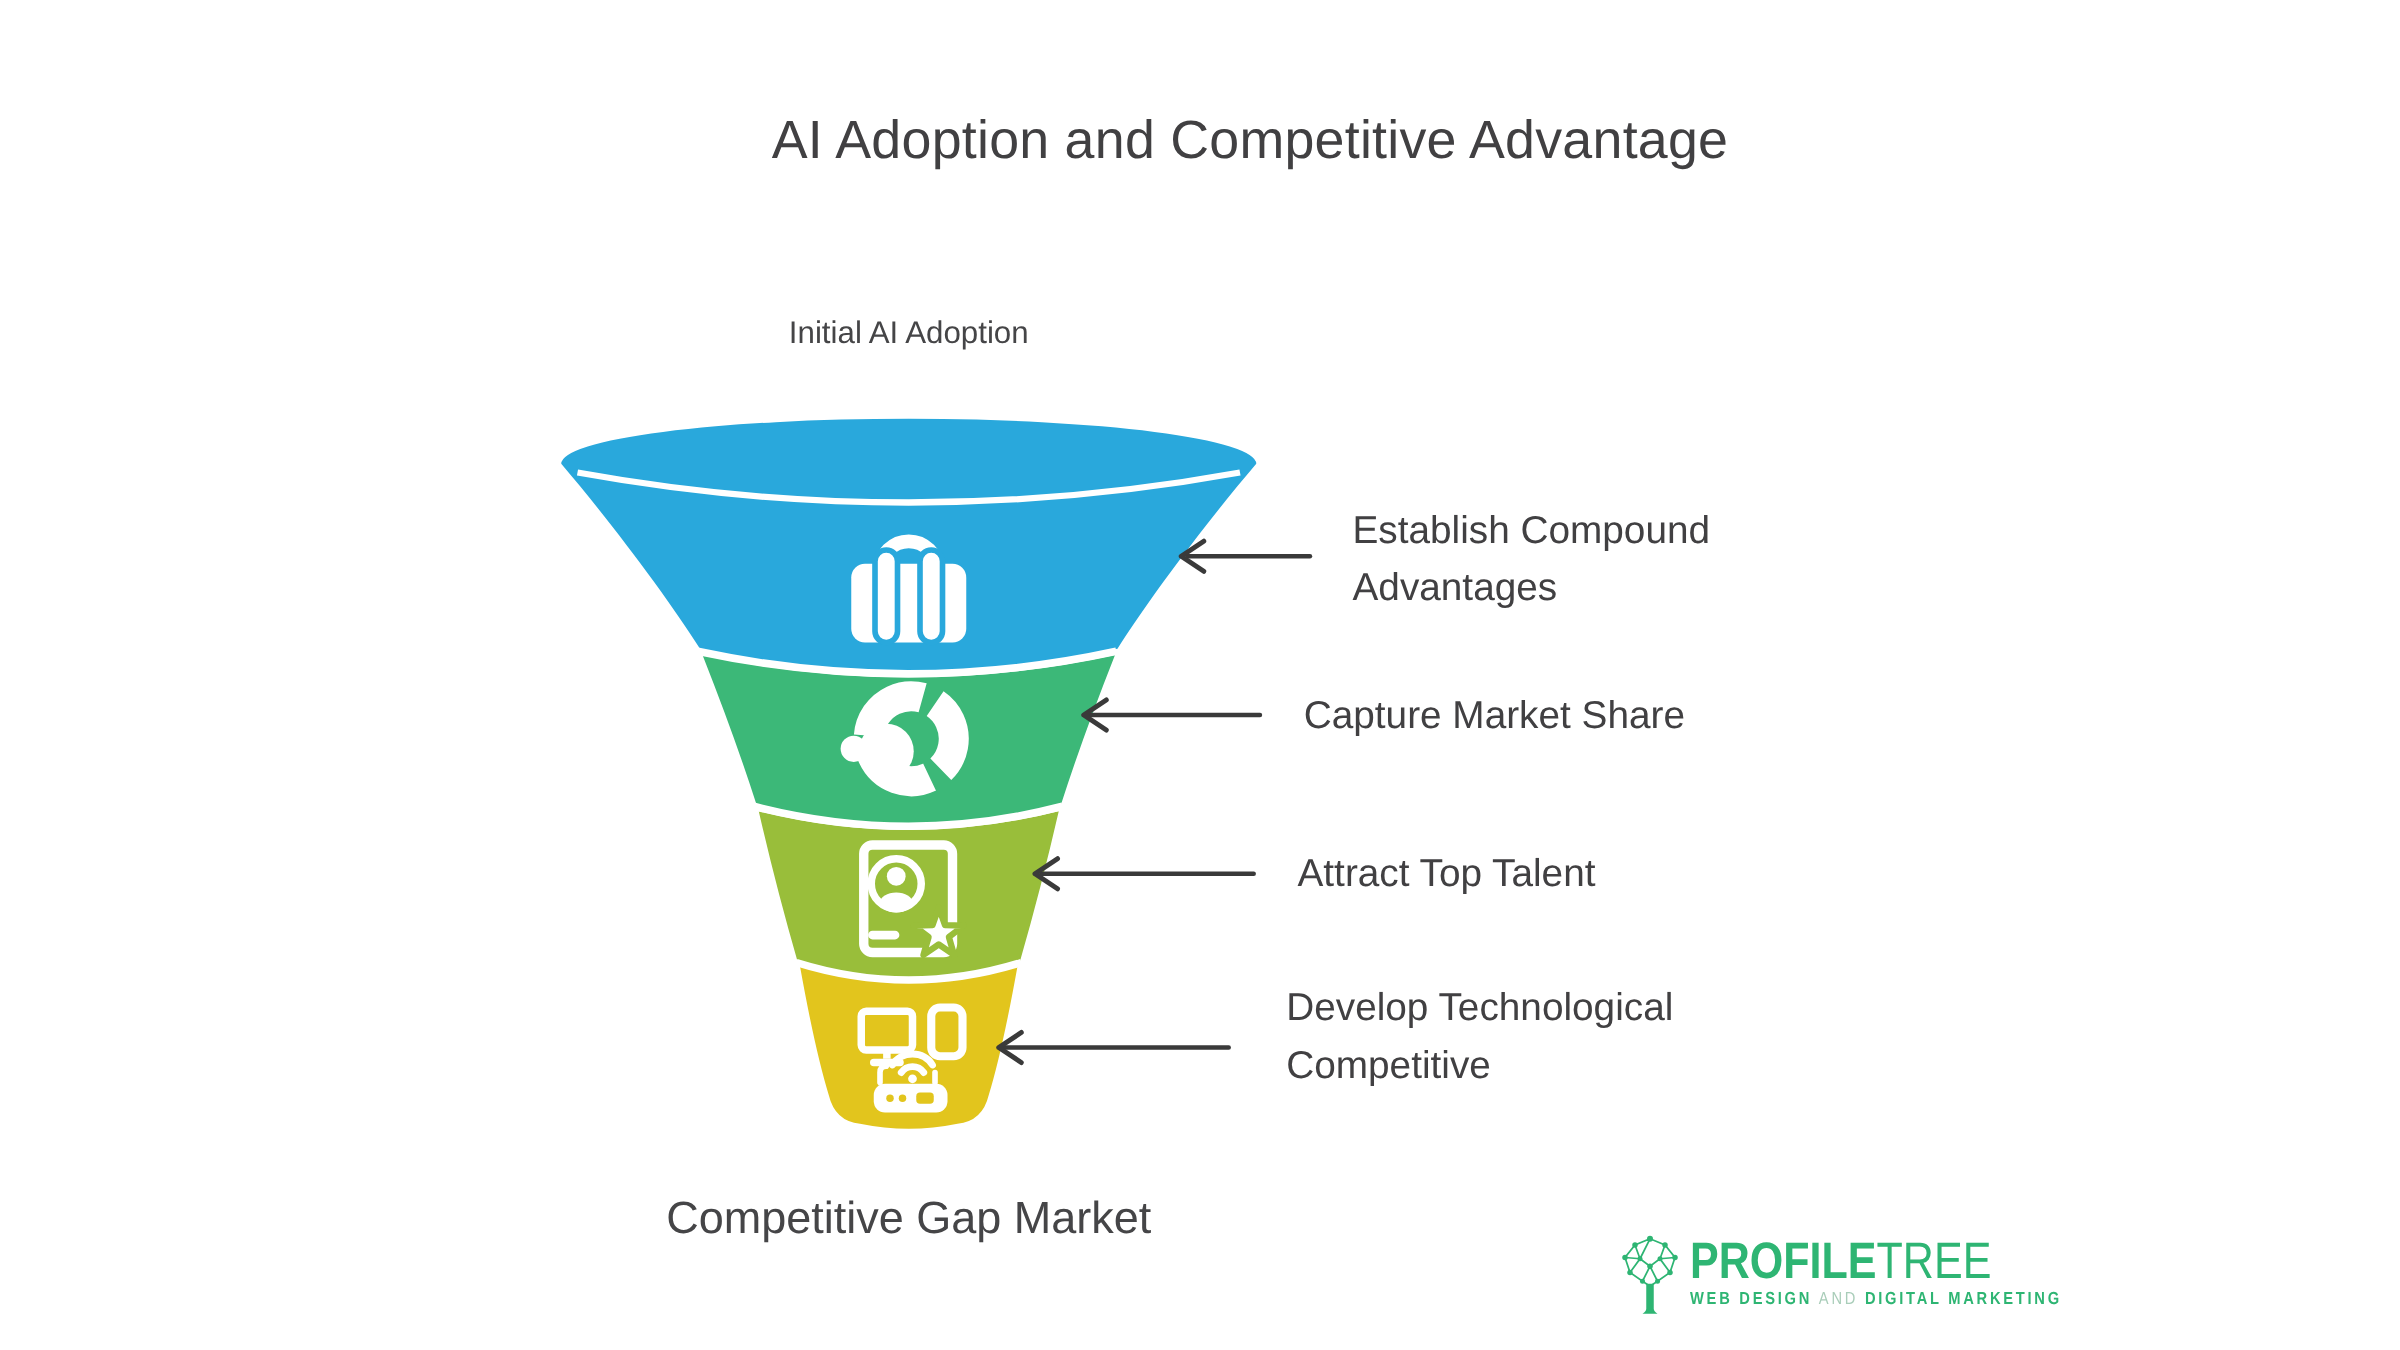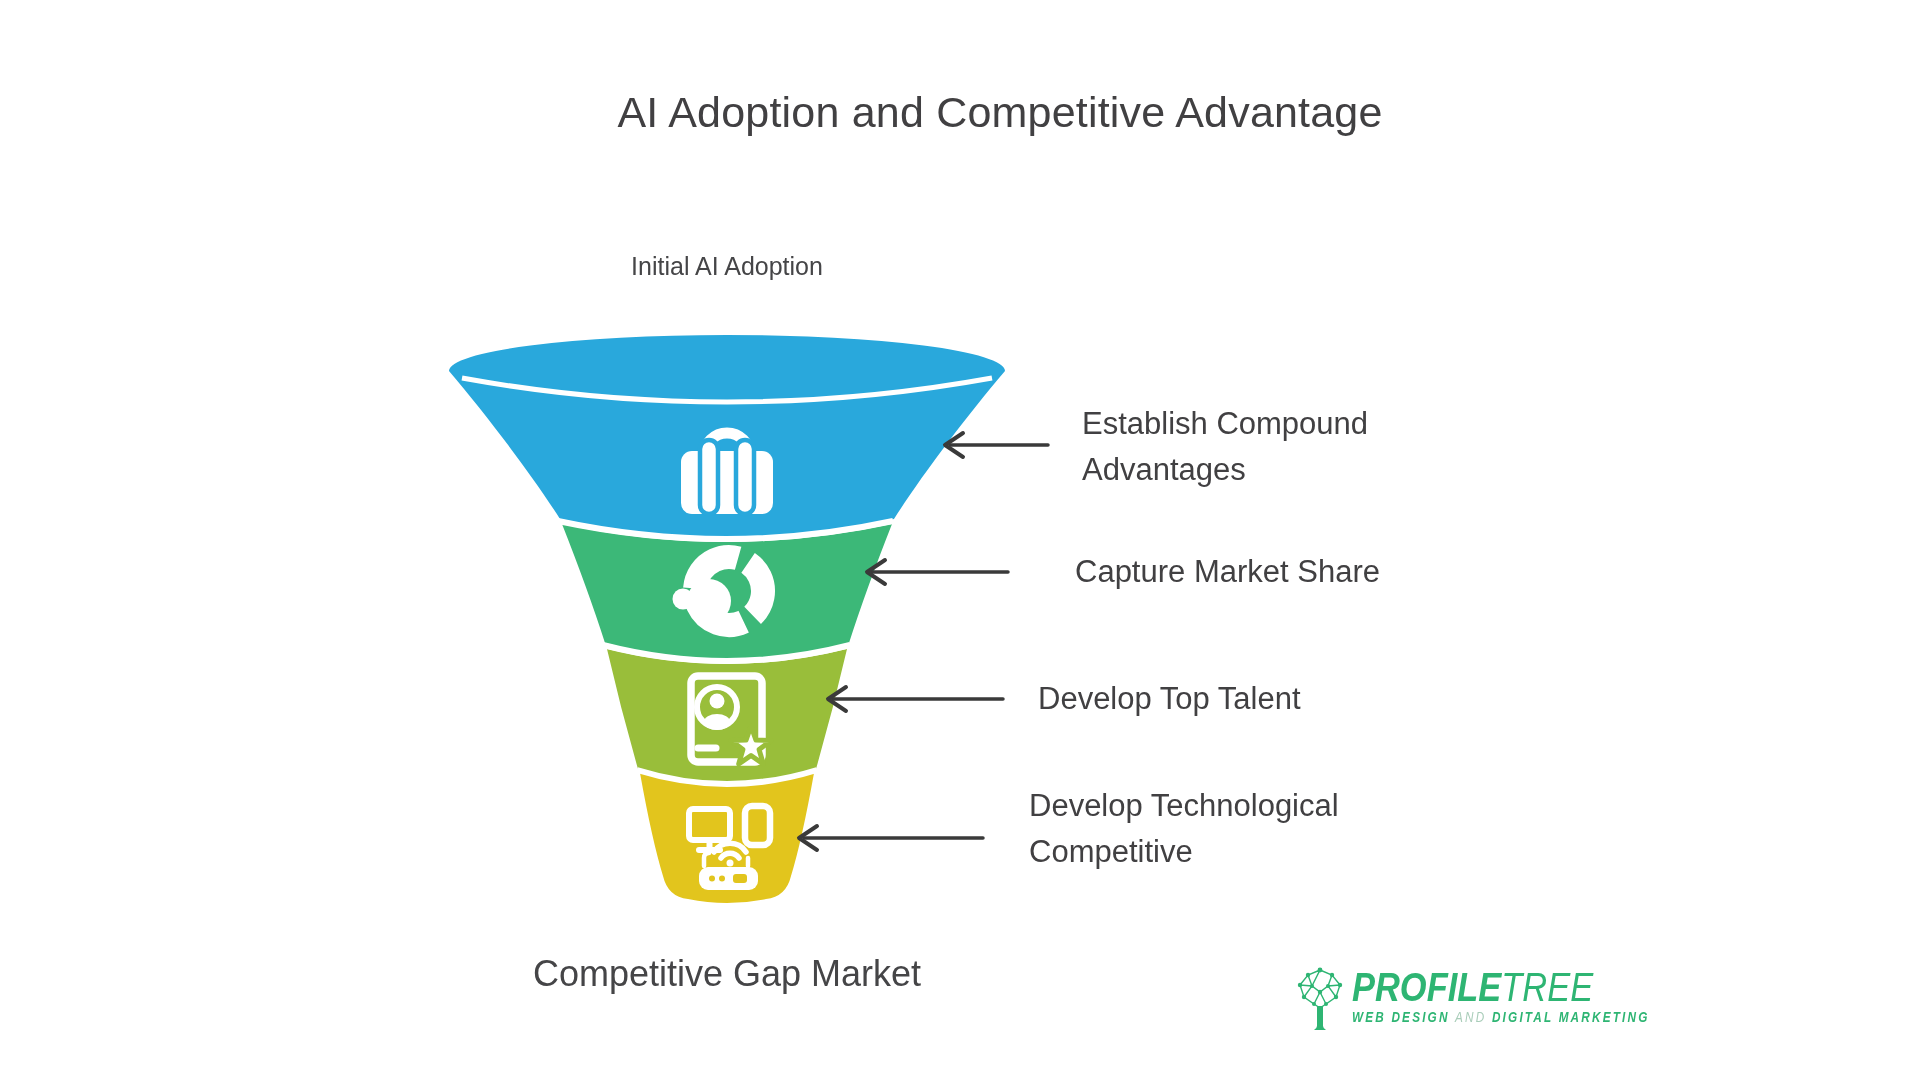--- a/index.html
+++ b/index.html
@@ -16,25 +16,25 @@
   .funnel-top-label{
     left:477px;top:252px;width:500px;text-align:center;
     font-size:25px;color:#454547;
   }
   .funnel-bottom-label{
     left:477px;top:953px;width:500px;text-align:center;
     font-size:36px;color:#454547;
   }
   .callout{font-size:31px;color:#414042;line-height:46px;white-space:nowrap;}
   .callout-1{left:1082px;top:401px;}
-  .callout-2{left:1043px;top:549px;margin-left:32px;}
+  .callout-2{left:1043px;top:549px;}
   .callout-3{left:1038px;top:676px;}
   .callout-4{left:1013px;top:783px;margin-left:16px;}
   
-  .logo{left:1290px;top:962px;width:330px;height:75px;font-style:italic;}
+  .logo{left:1290px;top:983px;width:330px;height:75px;}
   .logo-icon{position:absolute;left:0;top:2px;width:60px;height:72px;}
   .logo-text{position:absolute;left:62px;top:6px;transform:scaleX(.84);transform-origin:left top;white-space:nowrap;}
   .brand-line{font-size:41px;line-height:38px;letter-spacing:0px;}
   .brand-bold{font-weight:bold;color:#2EB573;}
   .brand-light{font-weight:normal;color:#2EB573;}
   .tagline{font-size:14px;letter-spacing:2.6px;margin-top:3px;color:#2EB573;font-weight:bold;}
   .tagline .and{color:#A9CDB9;font-weight:normal;}
 </style>
 </head>
 <body>
@@ -149,21 +149,21 @@
   <div class="abs funnel-bottom-label">Competitive Gap Market</div>
 
   <div class="abs callout callout-1">
     <div>Establish Compound</div>
     <div>Advantages</div>
   </div>
   <div class="abs callout callout-2">
     <div>Capture Market Share</div>
   </div>
   <div class="abs callout callout-3">
-    <div>Develop Top Talent</div>
+    <div>Attract Top Talent</div>
   </div>
   <div class="abs callout callout-4">
     <div>Develop Technological</div>
     <div>Competitive</div>
   </div>
 
   <div class="abs logo">
     <svg class="logo-icon" viewBox="0 0 60 72">
       <g stroke="#2EB573" stroke-width="1.4" fill="none">
         <path d="M30 6 L18 11 L10 21 L14 33 L24 40 L30 28 L22 22 L30 6 L42 11 L50 21 L46 33 L36 40 L30 28 L38 22 L42 11 M18 11 L22 22 L14 33 M42 11 L38 22 L46 33 M10 21 L22 22 L30 28 L38 22 L50 21 M24 40 L30 44 L36 40"></path>

